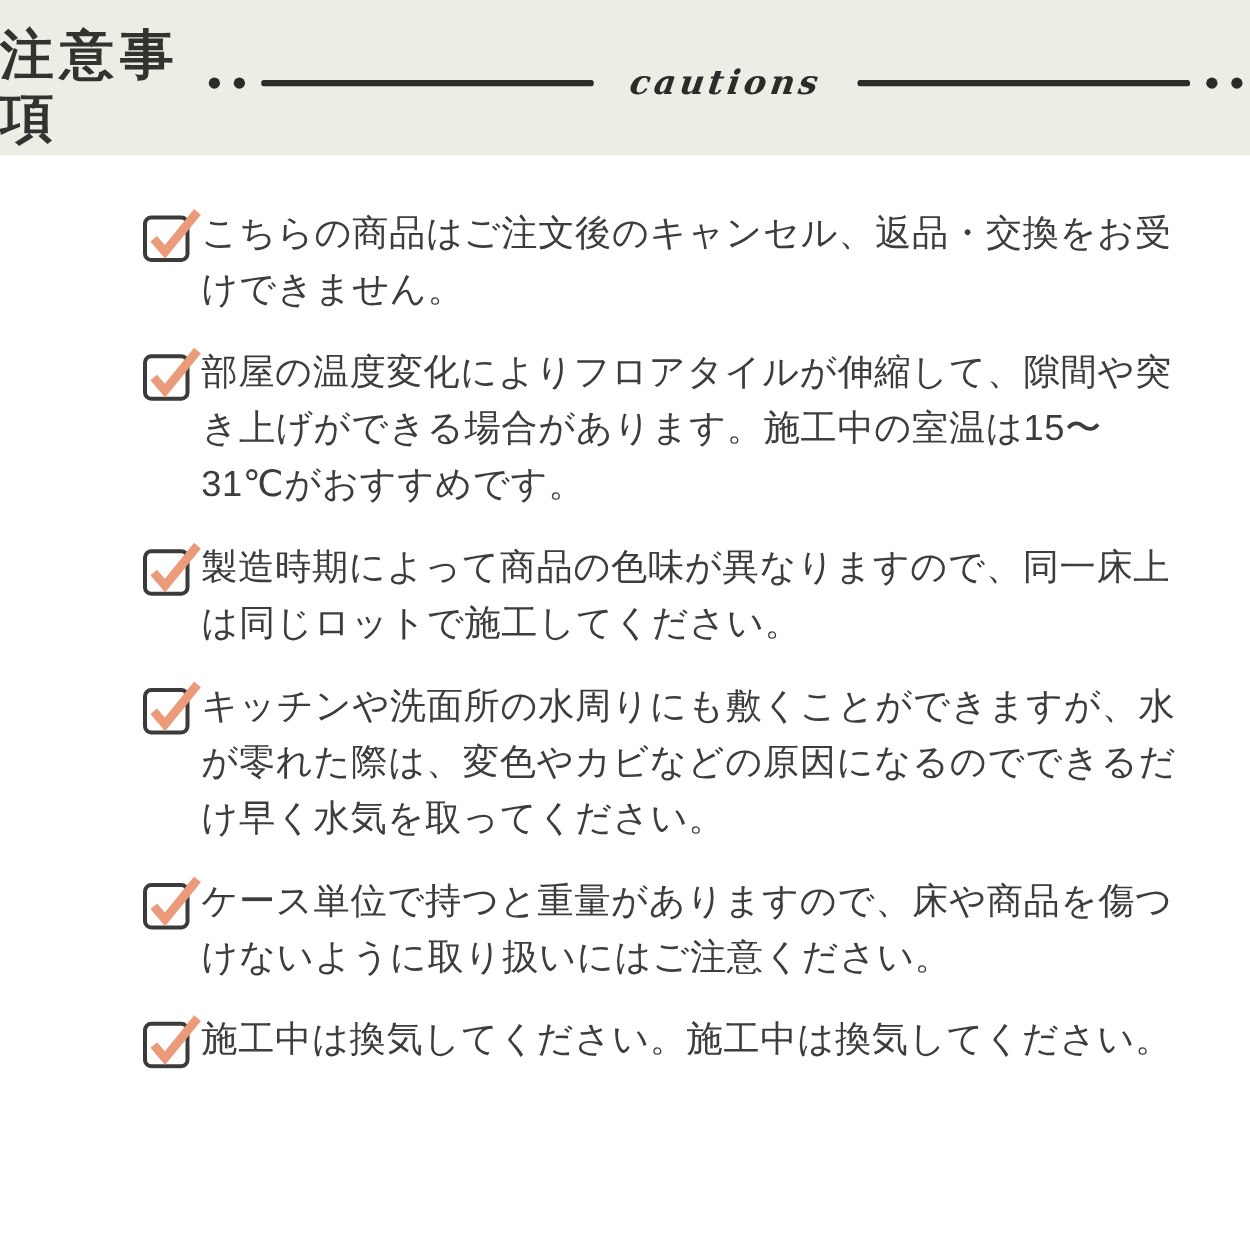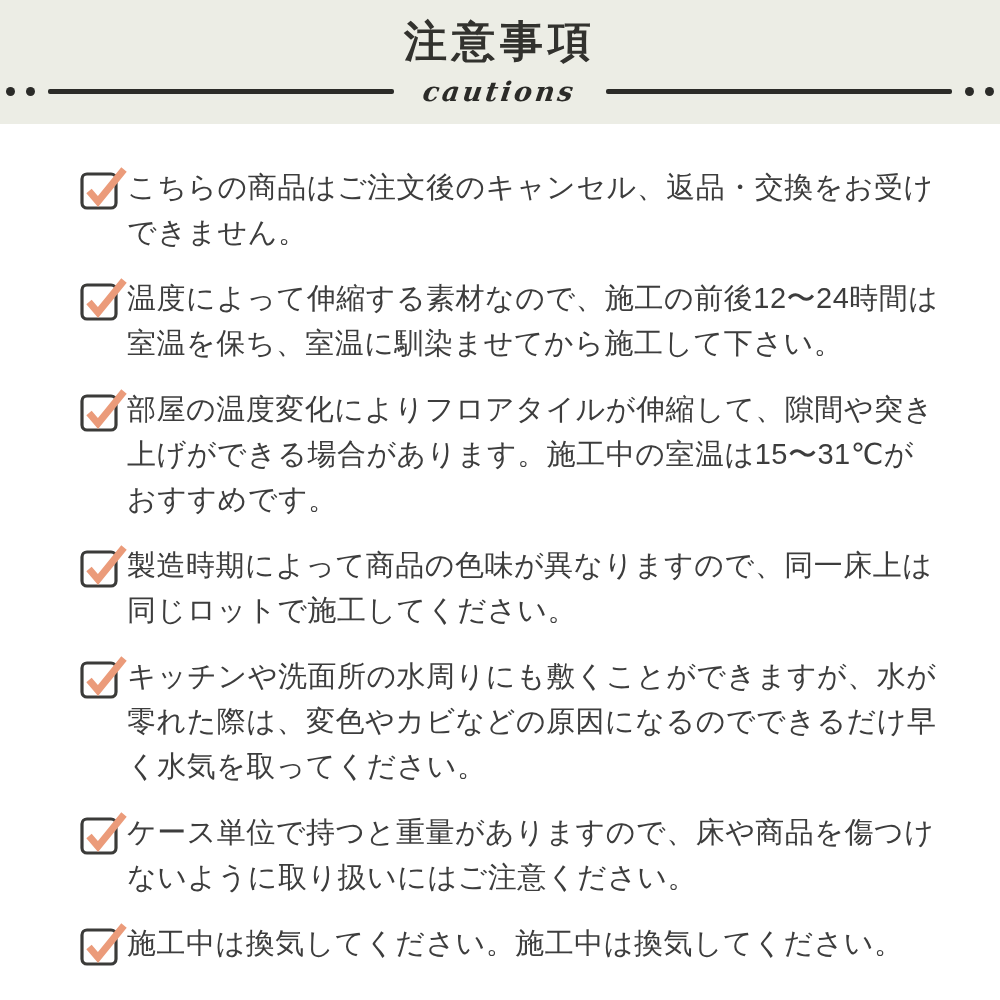--- a/index.html
+++ b/index.html
@@ -14,21 +14,21 @@
   *{ box-sizing:border-box; }
   html,body{ margin:0; padding:0; }
   body{
     width:1000px; height:1000px; overflow:hidden;
     background:var(--body_bg);
     font-family:"Liberation Sans","DejaVu Sans",sans-serif;
   }
   .header{
     height:124px; width:100%;
     background:var(--header_bg);
-    display:flex; flex-direction:column; align-items:center;
+    display:flex; flex-direction:row; align-items:center;
   }
   .page-title{
     margin:16px 0 0 0;
     font-size:43px; line-height:1.18;
     font-weight:700; letter-spacing:5px;
     color:var(--title_color);
   }
   .divider{
     width:100%; display:flex; align-items:center;
     margin-top:9px; padding:0 6px; gap:13px;
@@ -38,21 +38,21 @@
   .line{ flex:1; height:5px; background:var(--divider); border-radius:2px; }
   .script-label{
     font-family:"DejaVu Serif","Liberation Serif",serif;
     font-style:italic; font-weight:700;
     font-size:27px; letter-spacing:3px;
     color:var(--divider);
     margin:0 16px;
     transform:skewX(-8deg);
     white-space:nowrap;
   }
-  .main{ padding:41px 55px 0 80px; background:var(--body_bg); }
+  .main{ padding:41px 55px 0 114px; background:var(--body_bg); }
   ul.cautions-list{ list-style:none; margin:0; padding:0; }
   li.caution-item{
     display:flex; align-items:flex-start;
     margin-bottom:21px;
   }
   .checkbox-icon{ flex:0 0 47px; }
   .checkbox-icon svg{ width:47px; height:46px; display:block; margin-top:-1px; }
   .caution-text{
     flex:1;
     font-size:29px; line-height:45px;
@@ -87,29 +87,20 @@
   <li class="caution-item">
     <span class="checkbox-icon">
       <svg viewBox="0 0 47 46" xmlns="http://www.w3.org/2000/svg" aria-hidden="true">
         <rect x="2" y="10" width="34" height="34" rx="5" fill="#FFFFFF" stroke="var(--checkbox_border)" stroke-width="3.2"></rect>
         <path d="M9 27 L18 37.5 L44 5.5" fill="none" stroke="var(--check)" stroke-width="7" stroke-linecap="butt" stroke-linejoin="miter"></path>
       </svg>
     </span>
     <span class="caution-text">こちらの商品はご注文後のキャンセル、返品・交換をお受けできません。</span>
   </li>
 
-  <li class="caution-item">
-    <span class="checkbox-icon">
-      <svg viewBox="0 0 47 46" xmlns="http://www.w3.org/2000/svg" aria-hidden="true">
-        <rect x="2" y="10" width="34" height="34" rx="5" fill="#FFFFFF" stroke="var(--checkbox_border)" stroke-width="3.2"></rect>
-        <path d="M9 27 L18 37.5 L44 5.5" fill="none" stroke="var(--check)" stroke-width="7" stroke-linecap="butt" stroke-linejoin="miter"></path>
-      </svg>
-    </span>
-    <span class="caution-text">温度によって伸縮する素材なので、施工の前後12〜24時間は室温を保ち、室温に馴染ませてから施工して下さい。</span>
-  </li>
 
   <li class="caution-item">
     <span class="checkbox-icon">
       <svg viewBox="0 0 47 46" xmlns="http://www.w3.org/2000/svg" aria-hidden="true">
         <rect x="2" y="10" width="34" height="34" rx="5" fill="#FFFFFF" stroke="var(--checkbox_border)" stroke-width="3.2"></rect>
         <path d="M9 27 L18 37.5 L44 5.5" fill="none" stroke="var(--check)" stroke-width="7" stroke-linecap="butt" stroke-linejoin="miter"></path>
       </svg>
     </span>
     <span class="caution-text">部屋の温度変化によりフロアタイルが伸縮して、隙間や突き上げができる場合があります。施工中の室温は15〜31℃がおすすめです。</span>
   </li>

